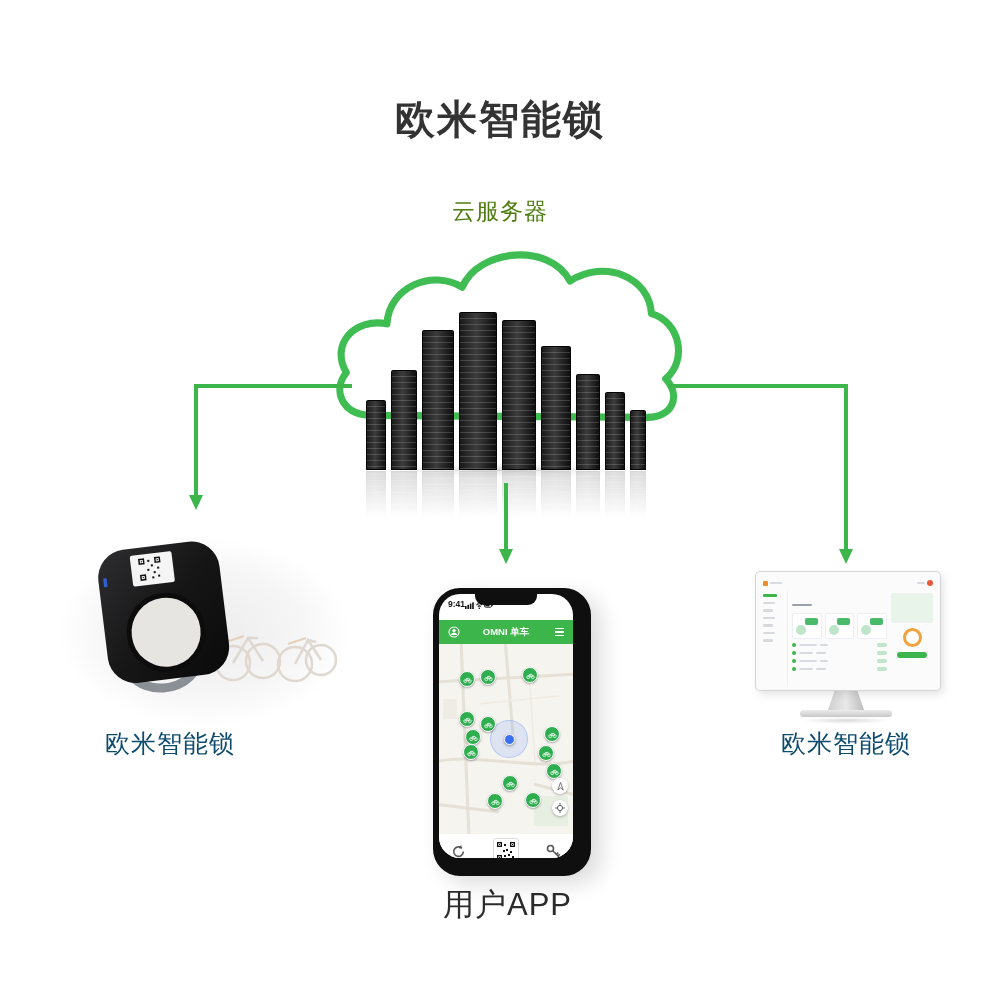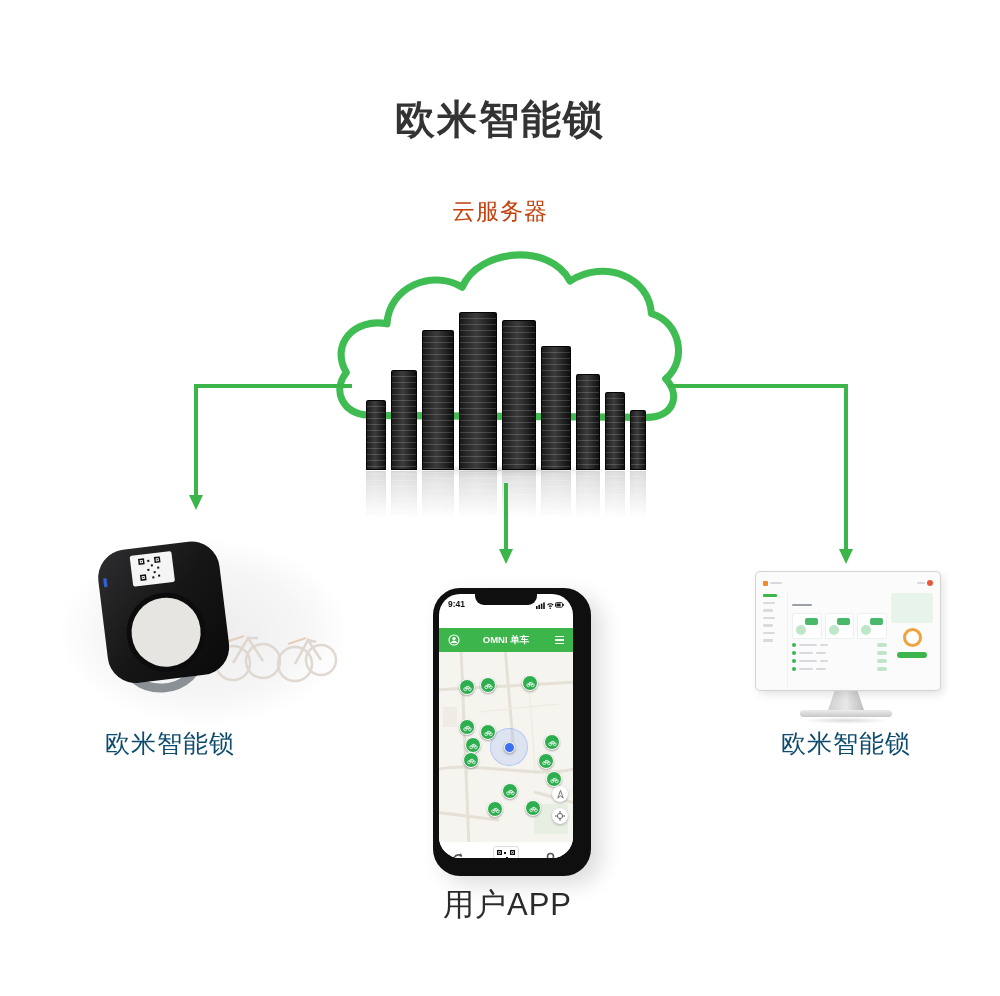--- a/index.html
+++ b/index.html
@@ -2,21 +2,21 @@
 <html><head>
 <meta charset="utf-8">
 <style>
   html,body { margin:0; padding:0; background:#fff; }
   .canvas {
     position:relative; width:1000px; height:996px; background:#fff;
     font-family:"Liberation Sans","DejaVu Sans",sans-serif; overflow:hidden;
   }
   .centered-text { position:absolute; left:0; right:0; text-align:center; }
   .page-title { top:92px; font-size:40px; font-weight:600; color:#333; letter-spacing:2px; }
-  .cloud-label { top:196px; font-size:23px; color:#c2410c; letter-spacing:1px; }
+  .cloud-label { top:196px; font-size:23px; color:#4d7c0f; letter-spacing:1px; }
 
   
   .cloud-svg { position:absolute; left:330px; top:242px; z-index:1; }
   .servers { position:absolute; left:348px; top:300px; width:315px; height:170px;
              display:flex; align-items:flex-end; justify-content:center; gap:5px; z-index:2; }
   .tower {
     background-image:
       repeating-linear-gradient(180deg, rgba(255,255,255,.16) 0px, rgba(255,255,255,.16) 1.5px, rgba(0,0,0,0) 1.5px, rgba(0,0,0,0) 6px),
       linear-gradient(90deg,#171717,#3c3c3c 45%,#0b0b0b);
     border-radius:2px 2px 0 0; box-shadow:inset 0 0 0 1px #060606;
@@ -39,21 +39,21 @@
   .lock-label  { left:92px;  top:727px; width:156px; }
   .admin-label { left:772px; top:727px; width:148px; }
   .app-label   { left:395px; top:884px; width:225px; font-size:31px; color:#2b2b2b; }
 
   
   .phone { position:absolute; left:433px; top:588px; width:146px; height:276px; background:#0f0f10;
     border-radius:27px; padding:6px; box-shadow:10px 8px 22px rgba(0,0,0,.14); z-index:2; }
   .screen { position:relative; width:134px; height:264px; background:#fff; border-radius:21px; overflow:hidden; }
   .notch { position:absolute; top:0; left:50%; transform:translateX(-50%); width:62px; height:11px;
     background:#0f0f10; border-radius:0 0 9px 9px; z-index:6; }
-  .statusbar { height:16px; display:flex; align-items:center; justify-content:space-between; padding:2px 9px 16px 9px; }
+  .statusbar { height:16px; display:flex; align-items:center; justify-content:flex-start; padding:2px 9px 8px 9px; }
   .status-time { font-size:8.5px; font-weight:700; color:#111; }
   .app-header { position:relative; height:24px; background:#3cb54a; display:flex; align-items:center;
     justify-content:space-between; padding:0 9px; }
   .app-title { position:absolute; left:0; right:0; text-align:center; font-size:9.5px; color:#fff; font-weight:600; }
   .menu-icon { display:flex; flex-direction:column; gap:2px; z-index:1; }
   .menu-icon span { width:9px; height:1.4px; background:#fff; display:block; }
   .map { position:relative; height:190px; background:#f6f4ef; overflow:hidden; }
   .map svg.roads { position:absolute; left:0; top:0; }
   .pin { position:absolute; width:14px; height:14px; margin:-7px 0 0 -7px; background:#2fae4f;
     border:1.5px solid #fff; border-radius:50%; box-shadow:0 1px 2px rgba(0,0,0,.3);

